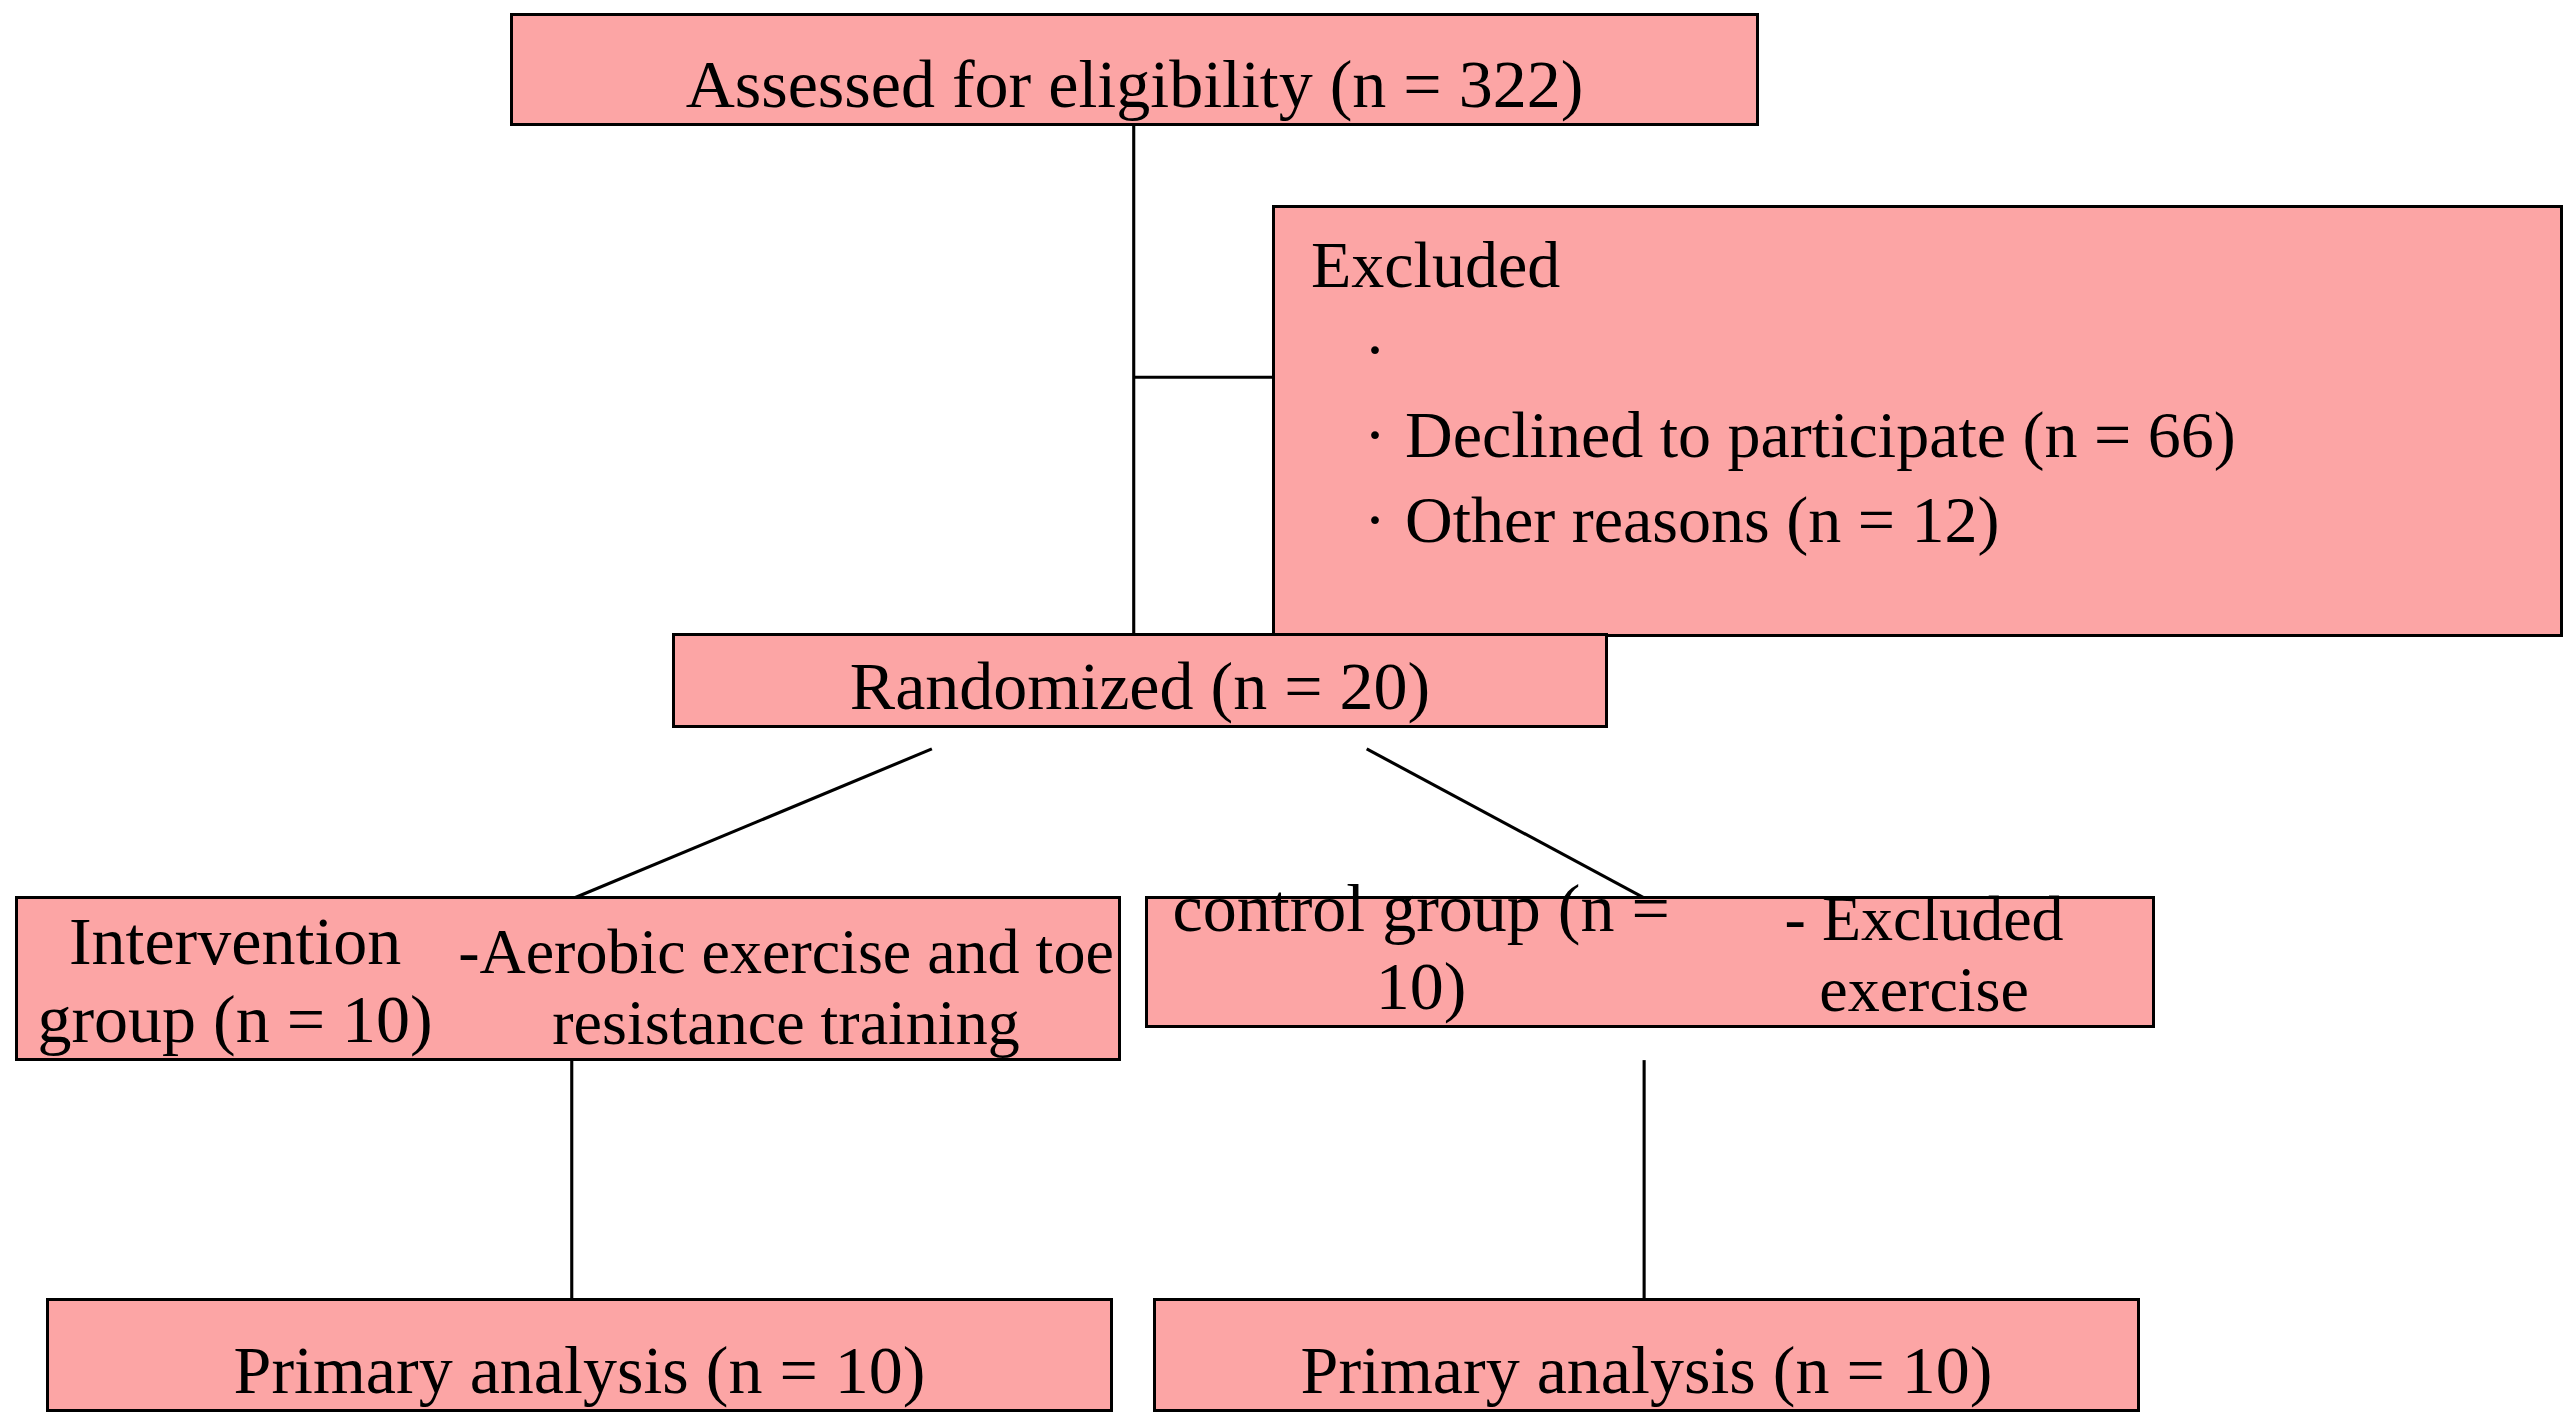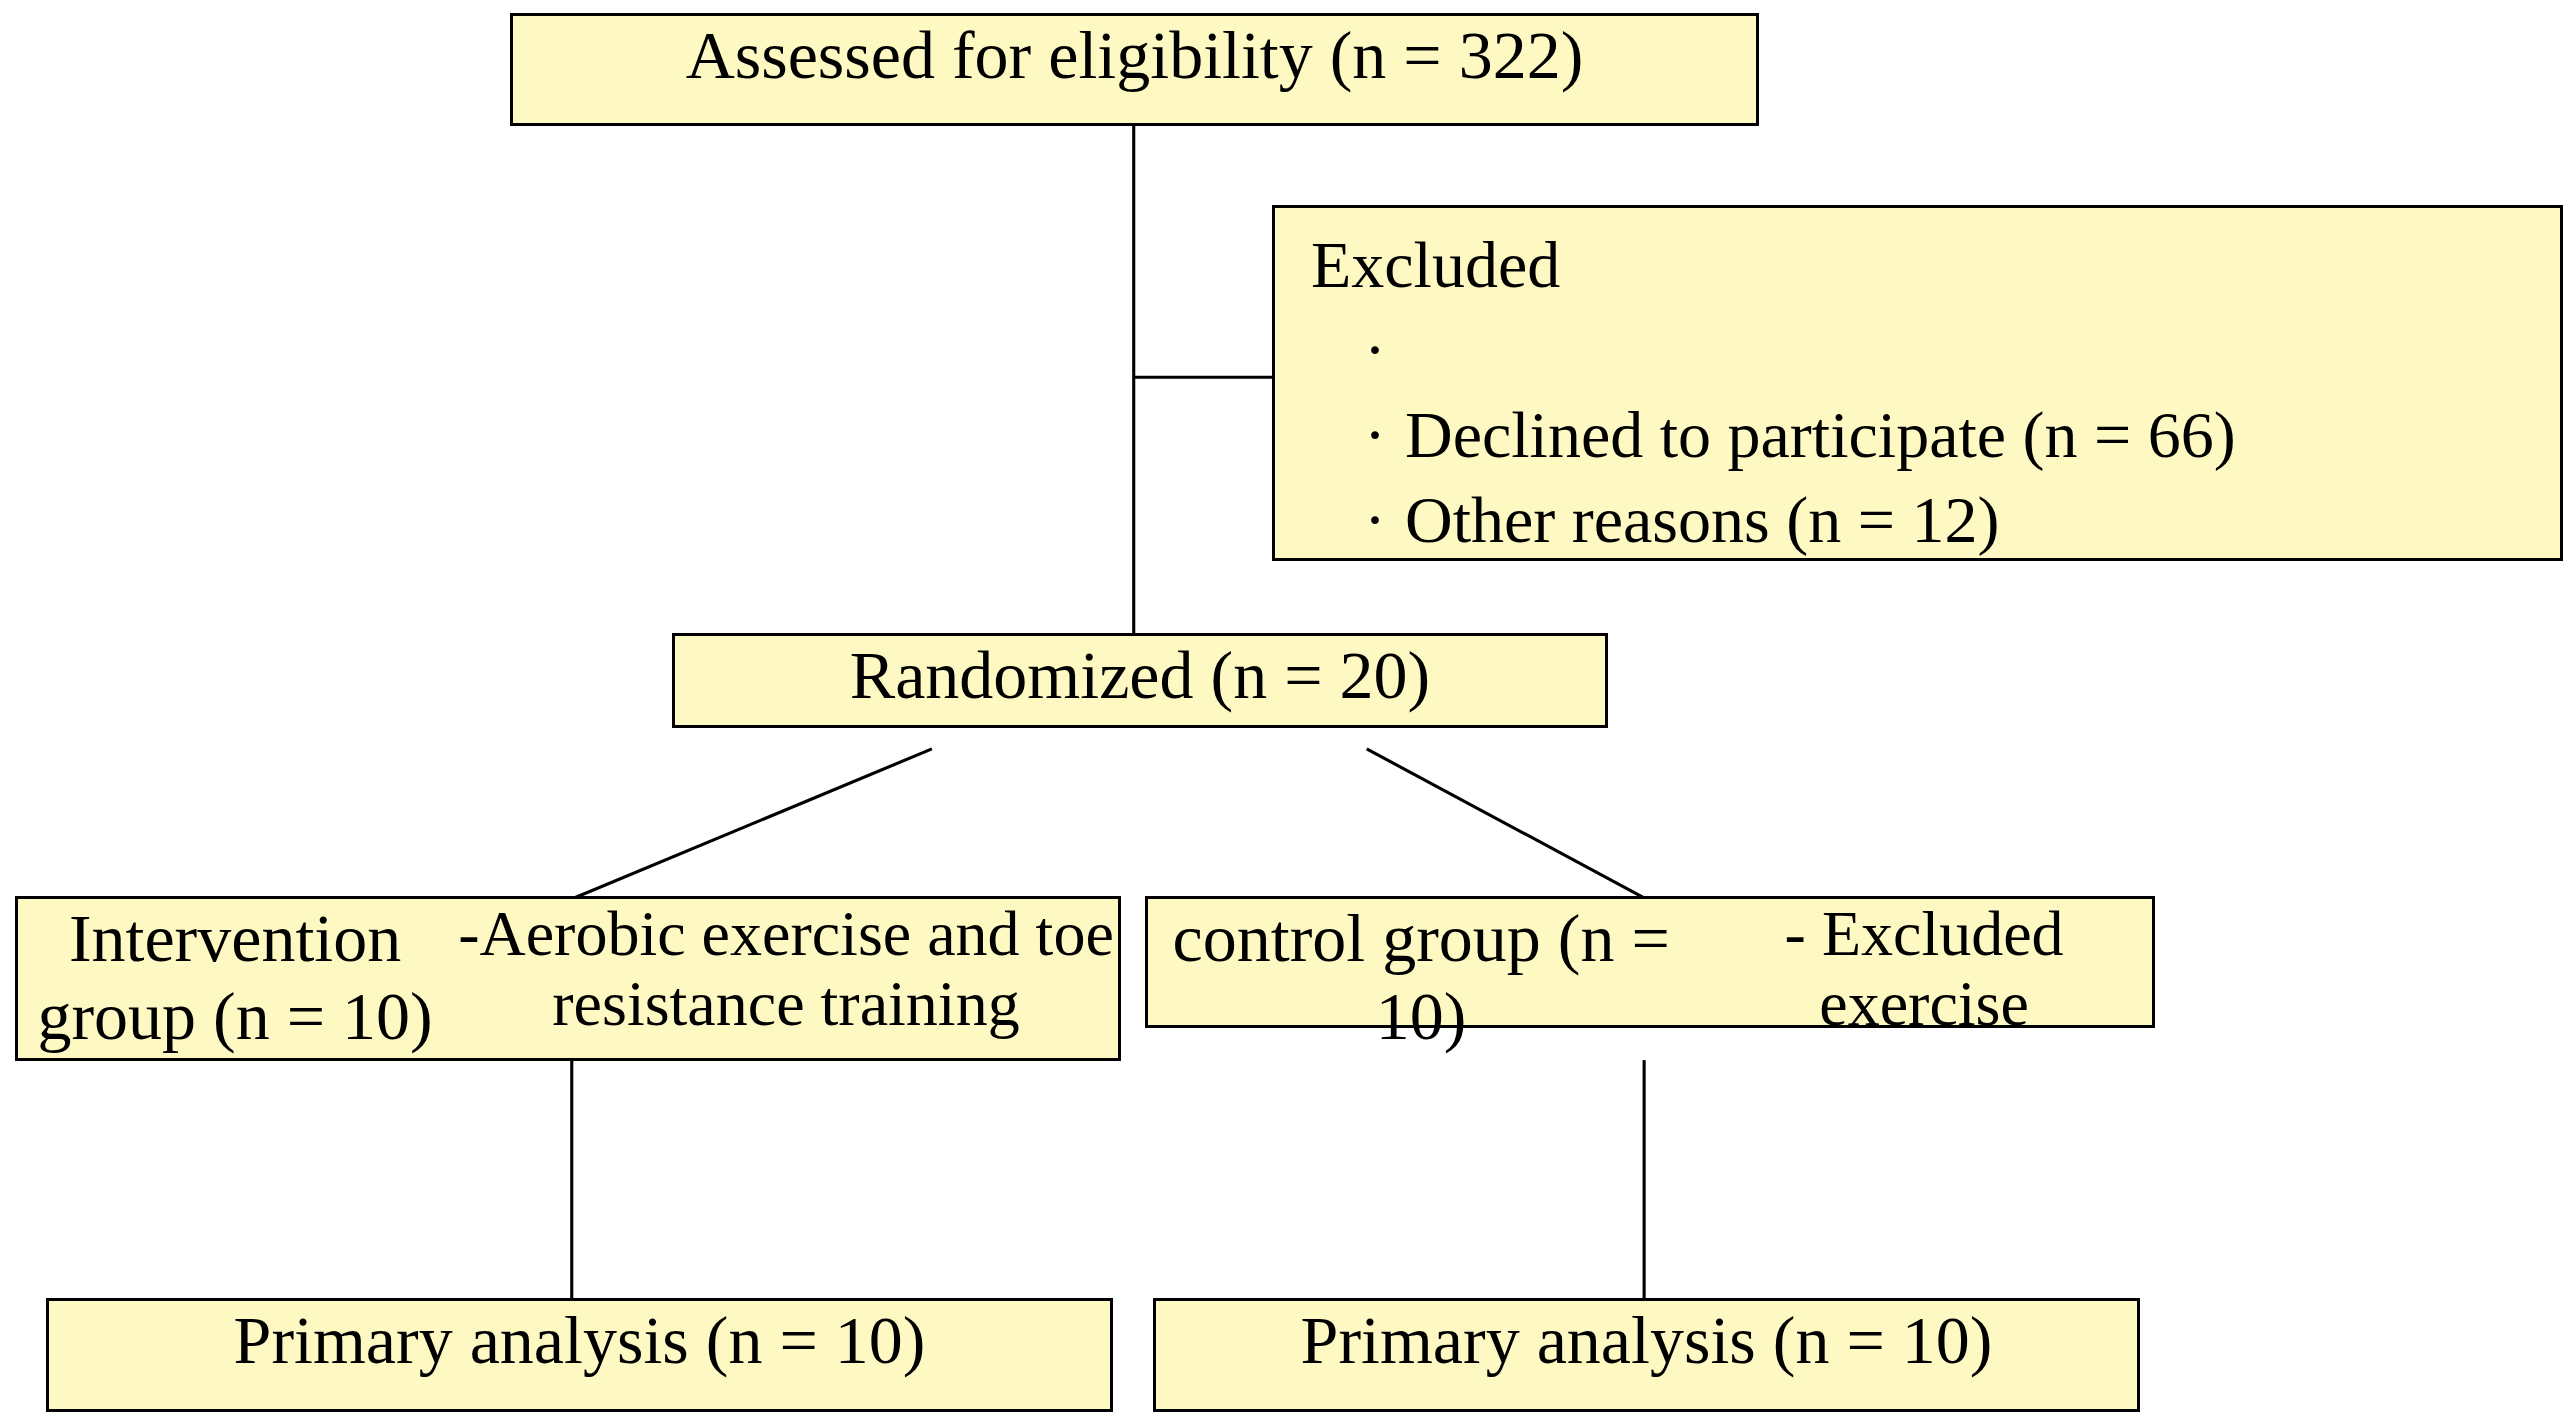--- a/index.html
+++ b/index.html
@@ -19,41 +19,41 @@
   #connectors {
     position: absolute;
     left: 0;
     top: 0;
     width: 2576px;
     height: 1424px;
   }
   .box {
     position: absolute;
     box-sizing: border-box;
-    background: #fef9c3;
+    background: #fca5a5;
     border: 3.6px solid #000000;
     display: flex;
-    align-items: flex-start;
+    align-items: flex-end;
     justify-content: center;
     text-align: center;
     font-size: 68px;
     line-height: 1.15;
   }
   .box.two-line {
     flex-direction: row;
     justify-content: center;
     gap: 1.8px;
   }
   .detail-line {
     font-size: 64px;
     line-height: 1.1;
   }
   
   #box-assessed   { left: 510px;  top: 13.3px;   width: 1249px; height: 113px; }
-  #box-excluded   { left: 1272px; top: 205px;  width: 1291px; height: 356px;
+  #box-excluded   { left: 1272px; top: 205px;  width: 1291px; height: 432px;
                     display: block; text-align: left; font-size: 66px; }
   #box-randomized { left: 672px;  top: 633px;  width: 936px; height: 95px; }
   #box-intervention { left: 15px;   top: 896px; width: 1106px; height: 165px; }
   #box-control      { left: 1145px; top: 896px; width: 1010px; height: 132px; }
   #box-primary-left  { left: 46px;   top: 1298px; width: 1067px; height: 114px; }
   #box-primary-right { left: 1153px; top: 1298px; width: 987px; height: 114px; }
 
   
   .excl-title {
     display: block;

